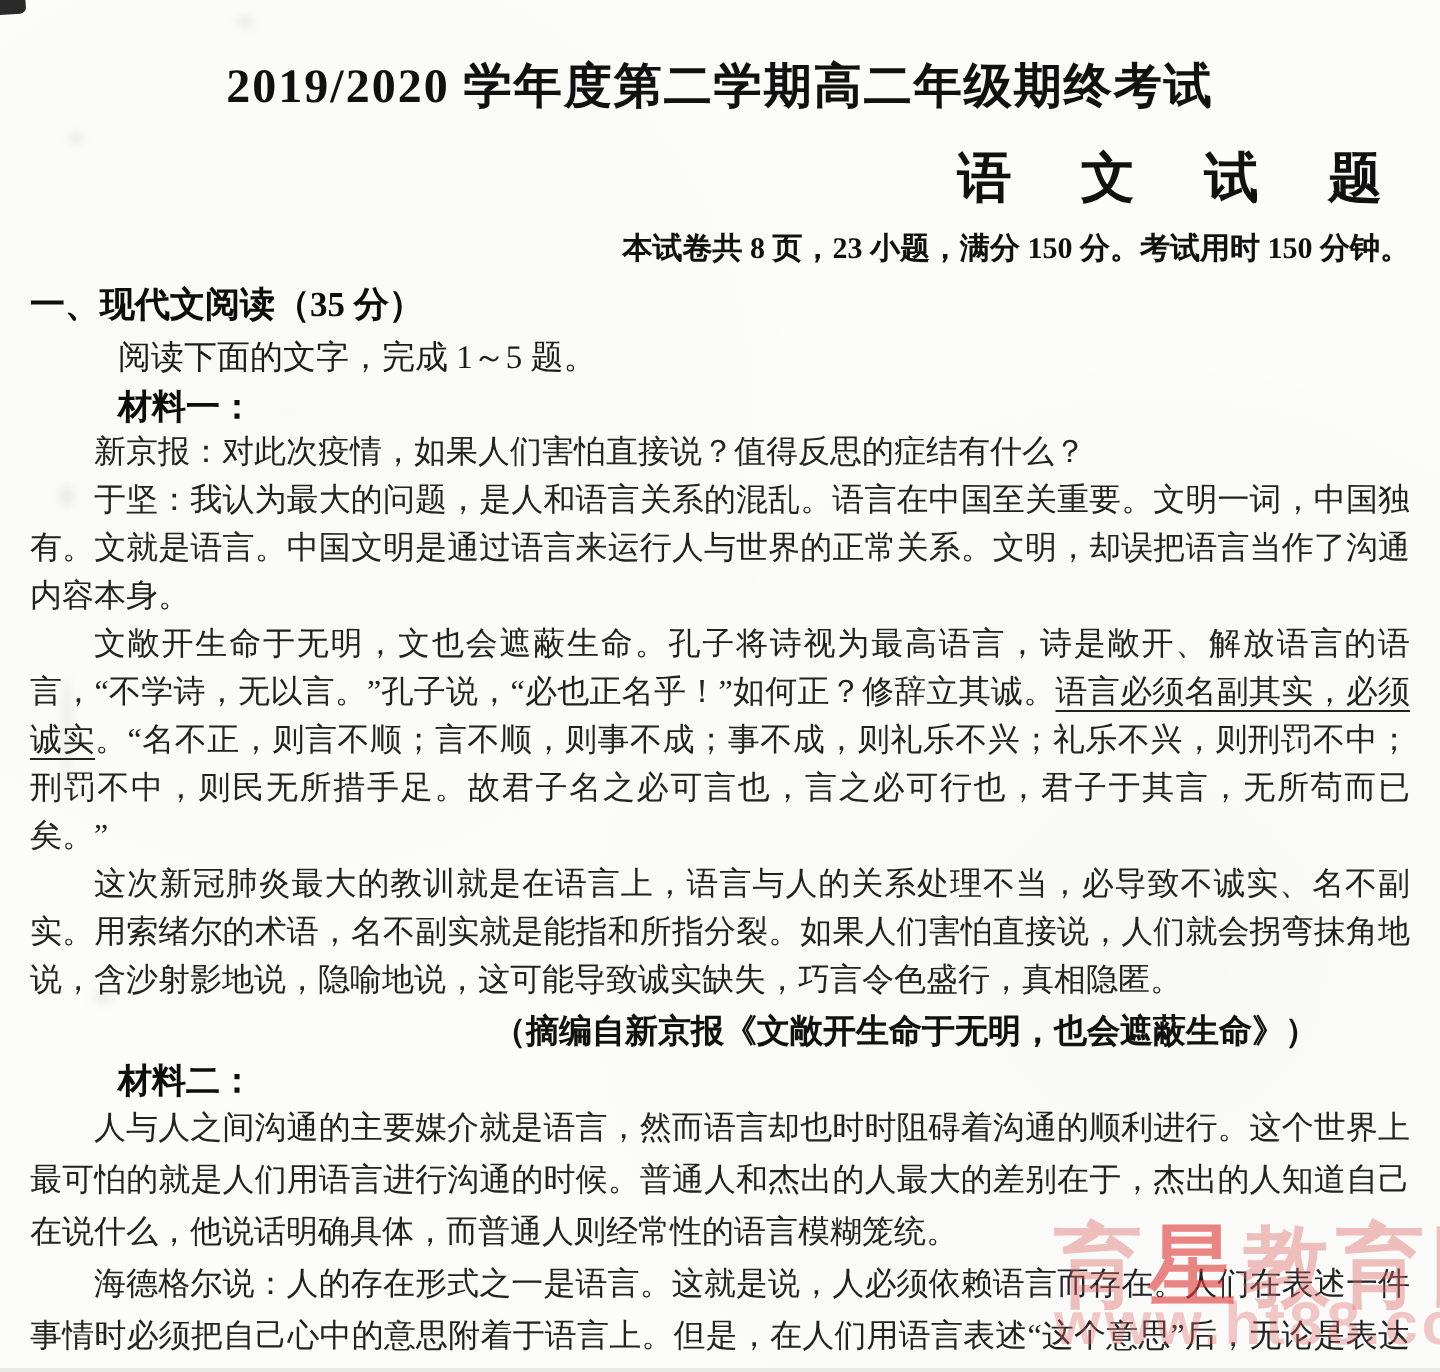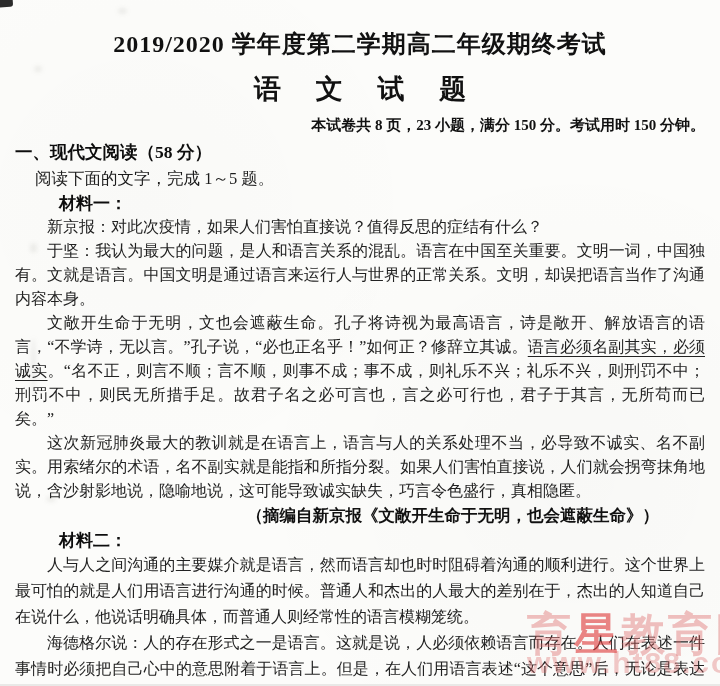--- a/index.html
+++ b/index.html
@@ -22,21 +22,21 @@
 
   .exam-title {
     text-align: center;
     font-size: 24px; font-weight: 700;
     letter-spacing: 1px;
     line-height: 32px;
     margin-top: 12px;
     color: #111;
   }
   .subject-title {
-    text-align: center;
+    text-align: right;
     font-size: 27px; font-weight: 700;
     letter-spacing: 14px;
     text-indent: 14px;
     line-height: 34px;
     margin-top: 12px;
     color: #111;
   }
   .exam-info {
     text-align: right;
     font-size: 15px; font-weight: 700;
@@ -53,21 +53,21 @@
   .sub-heading {
     font-size: 17.5px; font-weight: 700;
     line-height: 24px;
     margin-top: 3px;
     color: #0d0d0d;
   }
   .instruction {
     font-size: 16.5px;
     line-height: 24px;
     margin-top: 3px;
-    margin-left: 20px;
+    margin-left: 44px;
   }
   .material-label {
     font-size: 17px; font-weight: 700;
     line-height: 22px;
     margin-top: 2px;
     margin-left: 44px;
     color: #0d0d0d;
   }
   .para {
     margin: 0;
@@ -150,21 +150,21 @@
   <div class="smudge s5"></div>
 
   <div class="content">
 
     <div class="exam-title">2019/2020 学年度第二学期高二年级期终考试</div>
 
     <div class="subject-title">语 文 试 题</div>
 
     <div class="exam-info">本试卷共 8 页，23 小题，满分 150 分。考试用时 150 分钟。</div>
 
-    <div class="section-heading">一、现代文阅读（58 分）</div>
+    <div class="section-heading">一、现代文阅读（35 分）</div>
 
 
     <div class="instruction">阅读下面的文字，完成 1～5 题。</div>
 
     <div class="material-label">材料一：</div>
 
     <div class="m1">
       <p class="para">新京报：对此次疫情，如果人们害怕直接说？值得反思的症结有什么？</p>
       <p class="para">于坚：我认为最大的问题，是人和语言关系的混乱。语言在中国至关重要。文明一词，中国独有。文就是语言。中国文明是通过语言来运行人与世界的正常关系。文明，却误把语言当作了沟通内容本身。</p>
       <p class="para"><span>文敞开生命于无明，文也会遮蔽生命。孔子将诗视为最高语言，诗是敞开、解放语言的语言，“不学诗，无以言。”孔子说，“必也正名乎！”如何正？修辞立其诚。</span><span class="underlined">语言必须名副其实，必须诚实</span><span>。“名不正，则言不顺；言不顺，则事不成；事不成，则礼乐不兴；礼乐不兴，则刑罚不中；刑罚不中，则民无所措手足。故君子名之必可言也，言之必可行也，君子于其言，无所苟而已矣。”</span></p>

